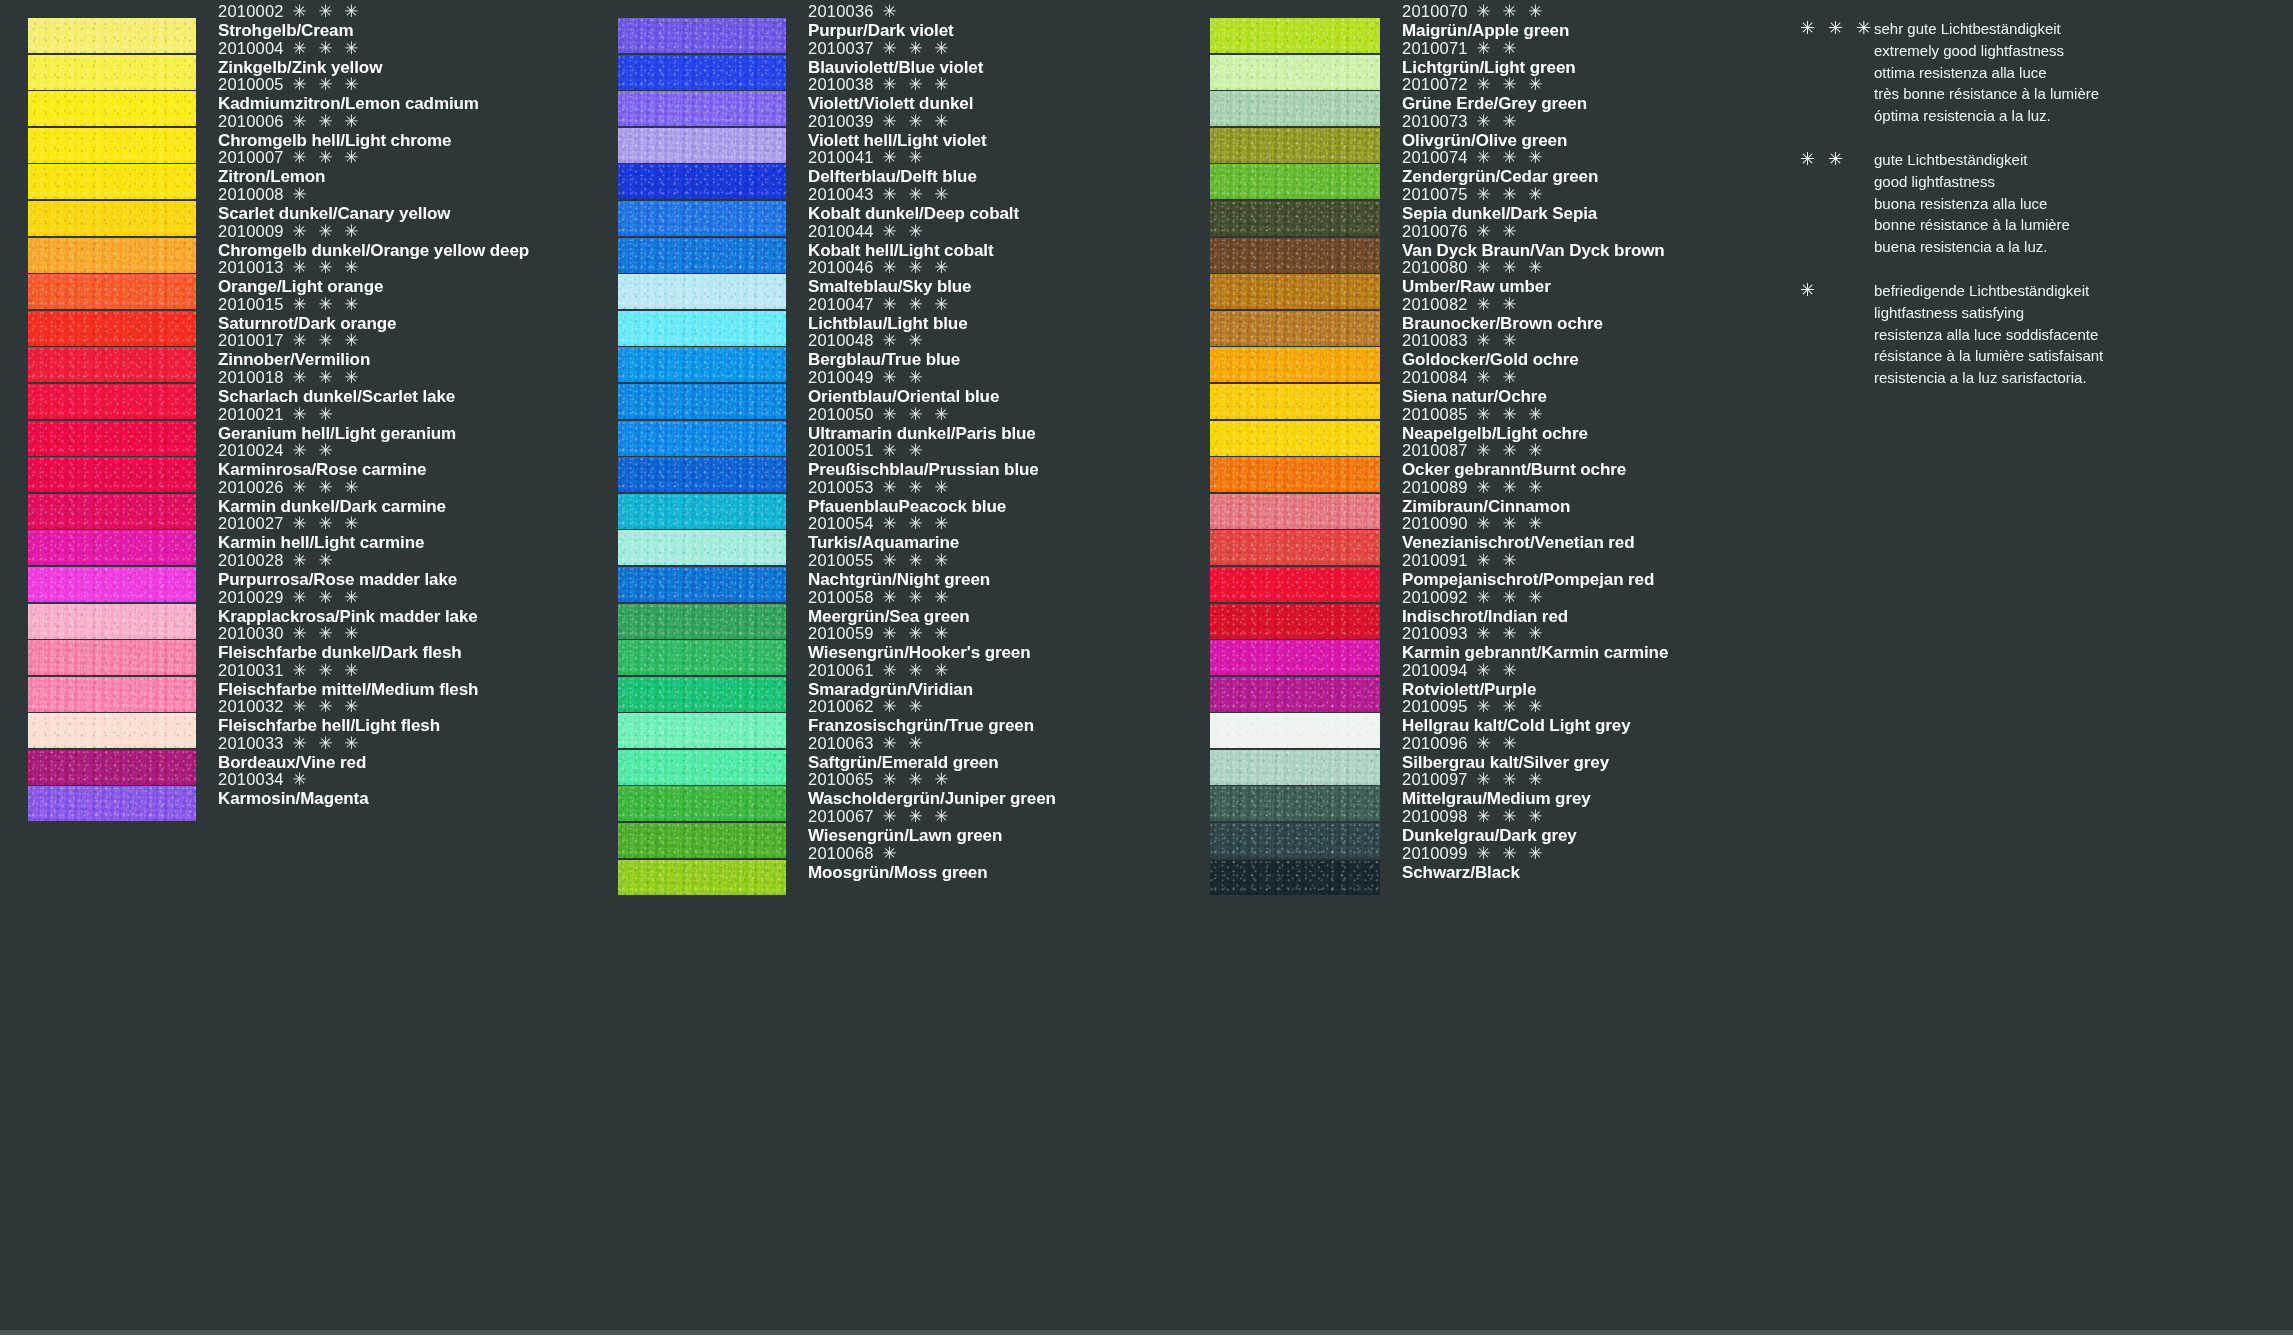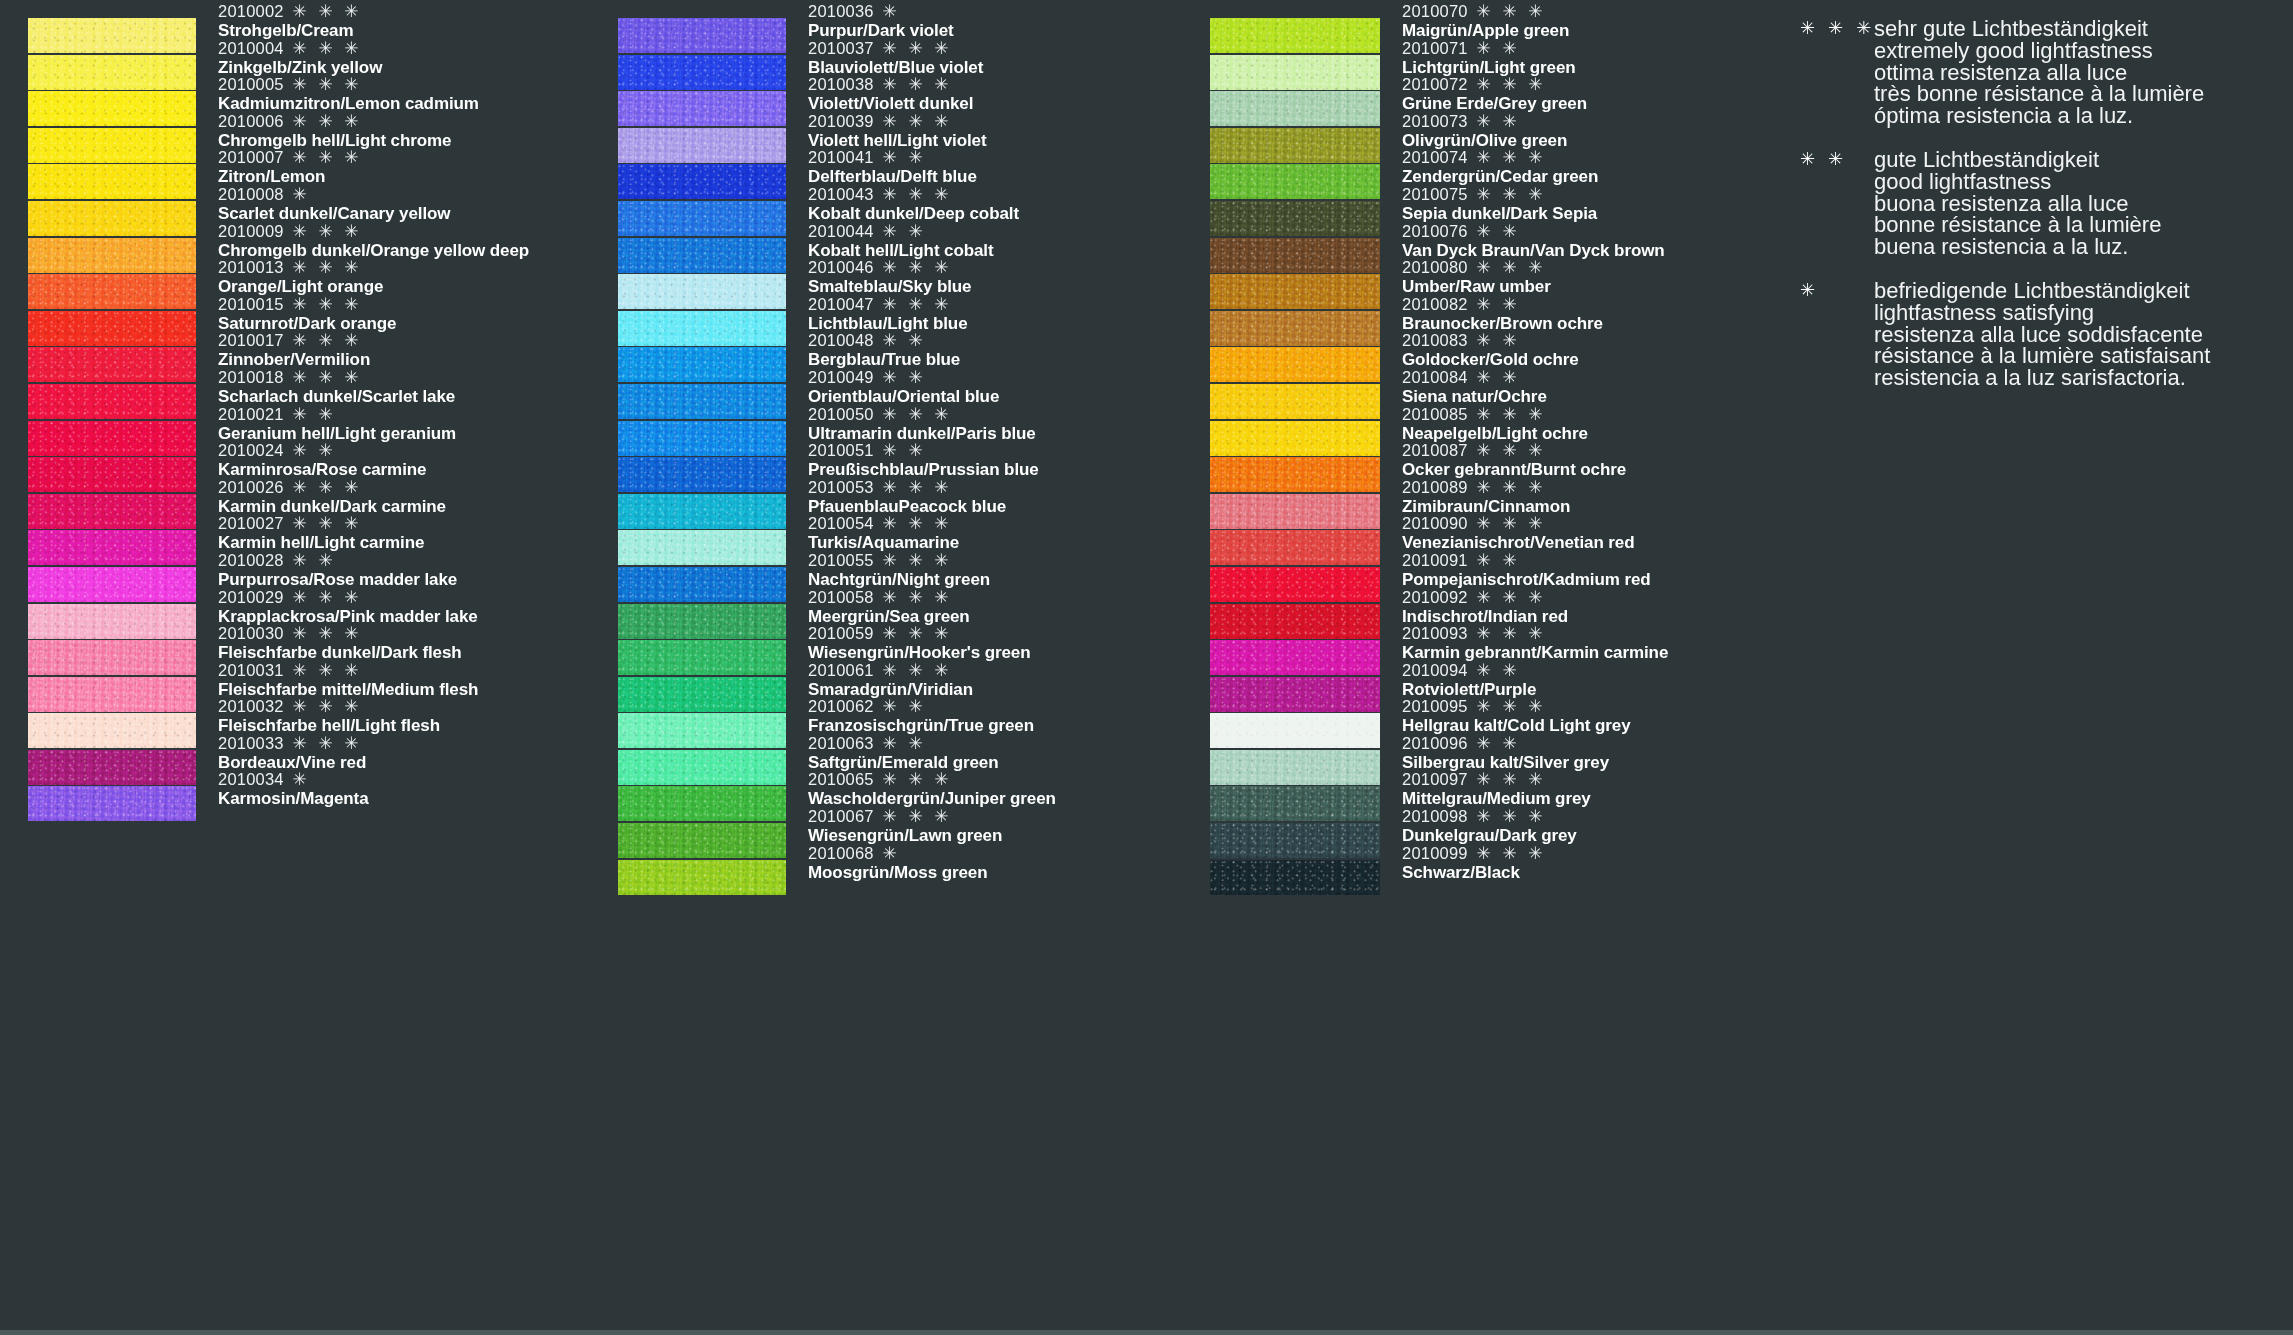--- a/index.html
+++ b/index.html
@@ -132,21 +132,21 @@
     color: #ffffff;
     font-size: 18px;
     width: 74px;
     flex: 0 0 74px;
     letter-spacing: 4px;
     line-height: 21.5px;
     white-space: nowrap;
   }
   .legend-lines {
     color: #f2f4f4;
-    font-size: 22px;
+    font-size: 15px;
     line-height: 21.8px;
   }
   .legend-lines div { white-space: nowrap; }
 </style>
 </head>
 <body>
 
 <div id="sheet">
 
   <div class="columns">
@@ -579,21 +579,21 @@
           <div class="swatch" style="background: rgb(224, 67, 64);"></div>
           <div class="entry">
             <div class="code">2010090 <span class="stars">✳ ✳ ✳</span></div>
             <div class="nm">Venezianischrot/Venetian red</div>
           </div>
         </div>
         <div class="row">
           <div class="swatch" style="background: rgb(237, 15, 50);"></div>
           <div class="entry">
             <div class="code">2010091 <span class="stars">✳ ✳</span></div>
-            <div class="nm">Pompejanischrot/Kadmium red</div>
+            <div class="nm">Pompejanischrot/Pompejan red</div>
           </div>
         </div>
         <div class="row">
           <div class="swatch" style="background: rgb(214, 17, 39);"></div>
           <div class="entry">
             <div class="code">2010092 <span class="stars">✳ ✳ ✳</span></div>
             <div class="nm">Indischrot/Indian red</div>
           </div>
         </div>
         <div class="row">

